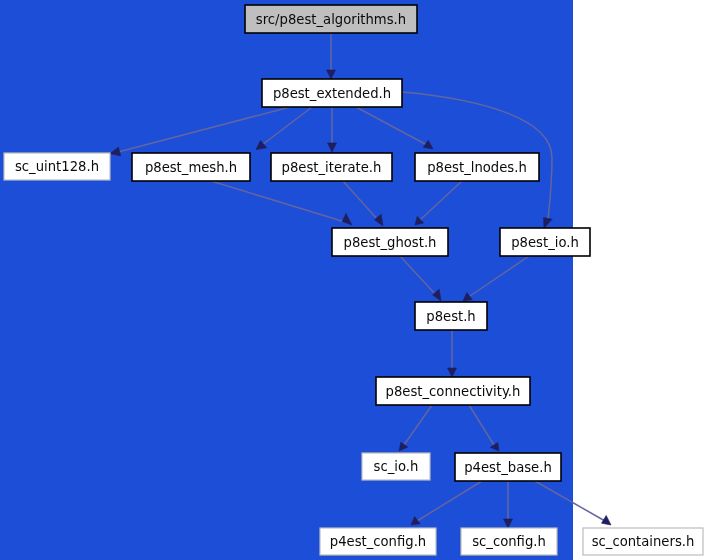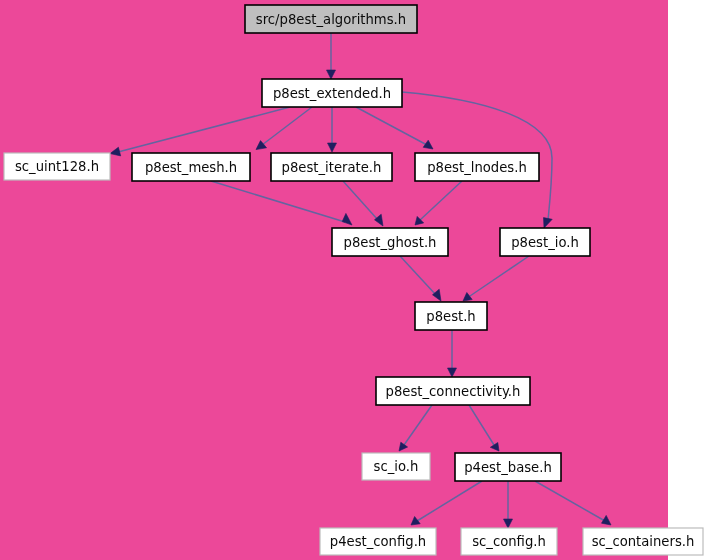--- a/index.html
+++ b/index.html
@@ -8,23 +8,23 @@
     background: #ffffff;
   }
   body {
     width: 708px;
     height: 560px;
     font-family: "DejaVu Sans", "Liberation Sans", sans-serif;
     overflow: hidden;
   }
   #graph-root {
     position: relative;
-    width: 668px;
+    width: 573px;
     height: 560px;
-    background: #ec4899;
+    background: #1d4ed8;
   }
   svg#graph-svg {
     position: absolute;
     left: 0;
     top: 0;
     width: 708px;
     height: 560px;
     display: block;
   }
   .node-box {

